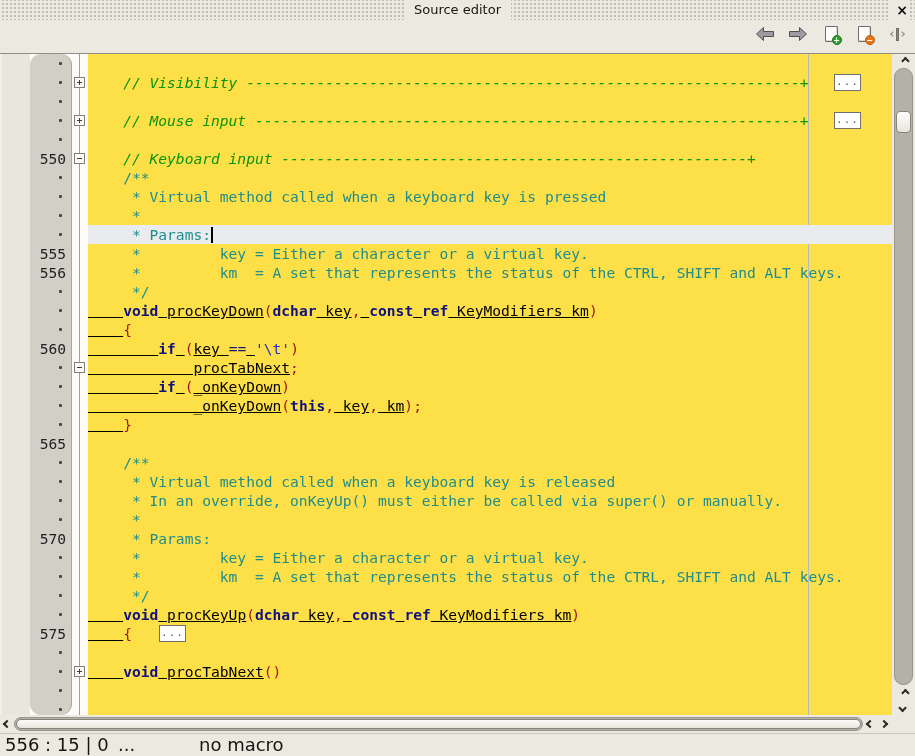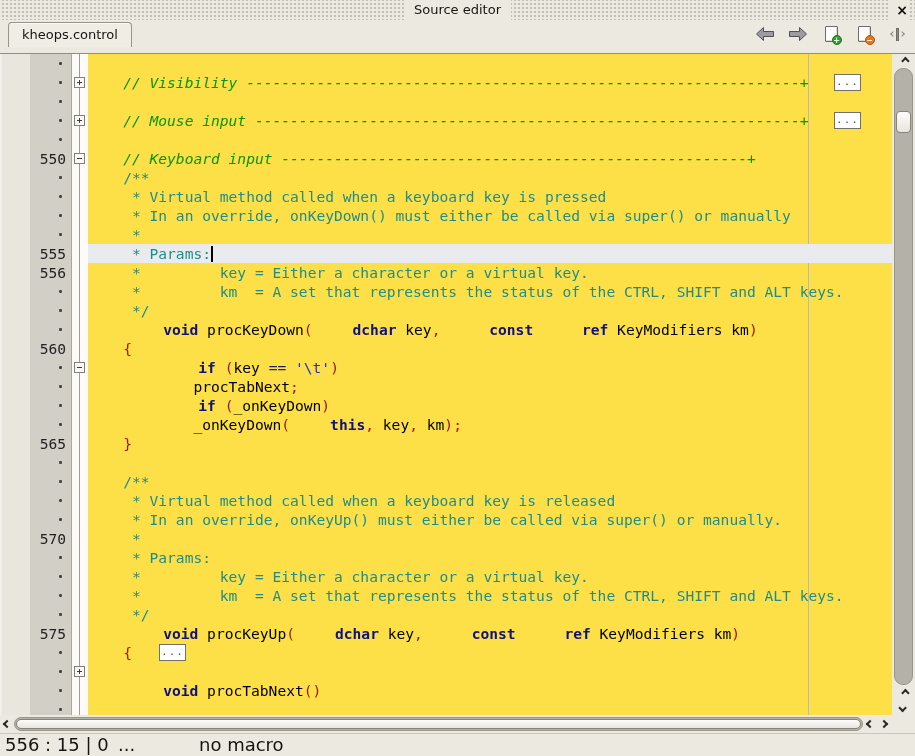--- a/index.html
+++ b/index.html
@@ -38,45 +38,45 @@
   .chev.up    { transform:rotate(-45deg) translate(1px,1px); }
   .chev.down  { transform:rotate(135deg) translate(1px,1px); }
   .chev.left  { transform:rotate(225deg); }
   .chev.right { transform:rotate(45deg); }
 
   
   .editor-frame { position:absolute; left:0; top:53px; width:915px; height:662px;
     border-top:1px solid #8f8d86; background:#fff; display:flex; overflow:hidden; }
   .g-strip { width:30px; background:var(--gutter_strip_bg); border-left:2px solid #f2f0ea; }
   .g-nums  { width:42px; background:var(--gutter_bg); border-right:1px solid #aaa79f;
-    font-family:"DejaVu Sans Mono",monospace; font-size:14.6px; color:#222; overflow:hidden; }
+    font-family:"DejaVu Sans Mono",monospace; font-size:14.6px; color:#222; overflow:hidden;border-radius:11px; }
   .grow { height:19px; display:flex; align-items:center; justify-content:flex-end; padding-right:5px; line-height:19px; }
   .dot { width:3px; height:3px; background:#474747; margin-right:4px; border-radius:1px; }
   .g-fold { width:16px; background:#fcfbf8; position:relative; overflow:hidden;
     background-image:linear-gradient(#a09e98,#a09e98); background-size:1px 100%;
     background-position:7px 0; background-repeat:no-repeat; }
   .frow { height:19px; position:relative; }
   .foldmark { position:absolute; left:2px; top:4px; width:11px; height:11px;
     border:1px solid #827f79; background:#faf9f6; }
   .foldmark::before { content:''; position:absolute; left:2px; right:2px; top:4px; height:1px; background:#3c3c3c; }
   .foldmark.plus::after { content:''; position:absolute; top:2px; bottom:2px; left:4px; width:1px; background:#3c3c3c; }
 
   .codearea { flex:1; position:relative; overflow:hidden; background:#fde047; }
   .ruler { position:absolute; left:720px; top:0; bottom:0; width:1px; background:var(--ruler); z-index:0; }
   .lines { position:relative; z-index:1; }
   .trow { height:19px; line-height:19px; white-space:pre; position:relative;
     font-family:"DejaVu Sans Mono",monospace; font-size:14.6px; color:var(--text); }
   .trow.current { background:var(--current_line); }
   .tk-cm { color:var(--comment); font-style:italic; }
   .tk-dd { color:var(--ddoc); }
-  .tk-kw { color:var(--keyword); font-weight:bold;margin-left:40px; }
+  .tk-kw { color:var(--keyword); font-weight:bold; }
   .tk-pn { color:var(--punctuation); }
   .tk-st { color:var(--string); }
   .tk-op { color:var(--operator); }
-  .tk-id { color:var(--text); }
+  .tk-id { color:var(--text);text-decoration:underline; }
   .caret { display:inline-block; width:2px; height:16px; background:#000; vertical-align:-3px; }
   .collapsebox { position:absolute; top:1px; width:27px; height:17px; border:1px solid #72706a;
     background:#fff; color:#5a5852; font-size:11px; letter-spacing:1px; text-align:center;
     line-height:13px; font-family:"DejaVu Sans Mono",monospace; }
 
   
   .vscroll { width:23px; background:var(--window_bg); position:relative; }
   .vs-step { height:14px; display:flex; align-items:center; justify-content:center; }
   .vs-track { position:absolute; left:2px; right:2px; top:14px; bottom:30px;
     background:#b4b1a9; border:1px solid #999690; border-radius:9px; }
@@ -105,23 +105,20 @@
 <body>
 
 <div>
 
   <div class="titlebar">
     <span class="title">Source editor</span>
     <span class="close">×</span>
   </div>
 
   <div class="tabbar">
-    <div class="tab">
-      <span>kheops.control</span>
-    </div>
     <div class="toolbar">
       <span class="tbtn">
         <svg width="20" height="16" viewBox="0 0 20 16">
             <path d="M8.5 1.5 L1.5 8 L8.5 14.5 L8.5 10.5 L18.5 10.5 L18.5 5.5 L8.5 5.5 Z" fill="#9d9ba2" stroke="#514f56" stroke-width="1"></path>
           </svg>
       </span>
       <span class="tbtn">
         <svg width="20" height="16" viewBox="0 0 20 16">
             <path d="M11.5 1.5 L18.5 8 L11.5 14.5 L11.5 10.5 L1.5 10.5 L1.5 5.5 L11.5 5.5 Z" fill="#9d9ba2" stroke="#514f56" stroke-width="1"></path>
           </svg>
@@ -292,21 +289,20 @@
       <div class="ruler"></div>
       <div class="lines">
           <div class="trow"></div>
           <div class="trow"><span class="tk-cm">    // Visibility ---------------------------------------------------------------+</span><span class="collapsebox" style="left: 746px;">...</span></div>
           <div class="trow"></div>
           <div class="trow"><span class="tk-cm">    // Mouse input --------------------------------------------------------------+</span><span class="collapsebox" style="left: 746px;">...</span></div>
           <div class="trow"></div>
           <div class="trow"><span class="tk-cm">    // Keyboard input -----------------------------------------------------+</span></div>
           <div class="trow"><span class="tk-dd">    /**</span></div>
           <div class="trow"><span class="tk-dd">     * Virtual method called when a keyboard key is pressed</span></div>
-          <div class="trow"><span class="tk-dd">     * In an override, onKeyDown() must either be called via super() or manually</span></div>
           <div class="trow"><span class="tk-dd">     *</span></div>
           <div class="trow current"><span class="tk-dd">     * Params:</span><span class="caret"></span></div>
           <div class="trow"><span class="tk-dd">     *         key = Either a character or a virtual key.</span></div>
           <div class="trow"><span class="tk-dd">     *         km  = A set that represents the status of the CTRL, SHIFT and ALT keys.</span></div>
           <div class="trow"><span class="tk-dd">     */</span></div>
           <div class="trow"><span class="tk-id">    </span><span class="tk-kw">void</span><span class="tk-id"> procKeyDown</span><span class="tk-pn">(</span><span class="tk-kw">dchar</span><span class="tk-id"> key</span><span class="tk-pn">,</span><span class="tk-id"> </span><span class="tk-kw">const</span><span class="tk-id"> </span><span class="tk-kw">ref</span><span class="tk-id"> KeyModifiers km</span><span class="tk-pn">)</span></div>
           <div class="trow"><span class="tk-id">    </span><span class="tk-pn">{</span></div>
           <div class="trow"><span class="tk-id">        </span><span class="tk-kw">if</span><span class="tk-id"> </span><span class="tk-pn">(</span><span class="tk-id">key </span><span class="tk-op">==</span><span class="tk-id"> </span><span class="tk-st">'\t'</span><span class="tk-pn">)</span></div>
           <div class="trow"><span class="tk-id">            procTabNext</span><span class="tk-pn">;</span></div>
           <div class="trow"><span class="tk-id">        </span><span class="tk-kw">if</span><span class="tk-id"> </span><span class="tk-pn">(</span><span class="tk-id">_onKeyDown</span><span class="tk-pn">)</span></div>

